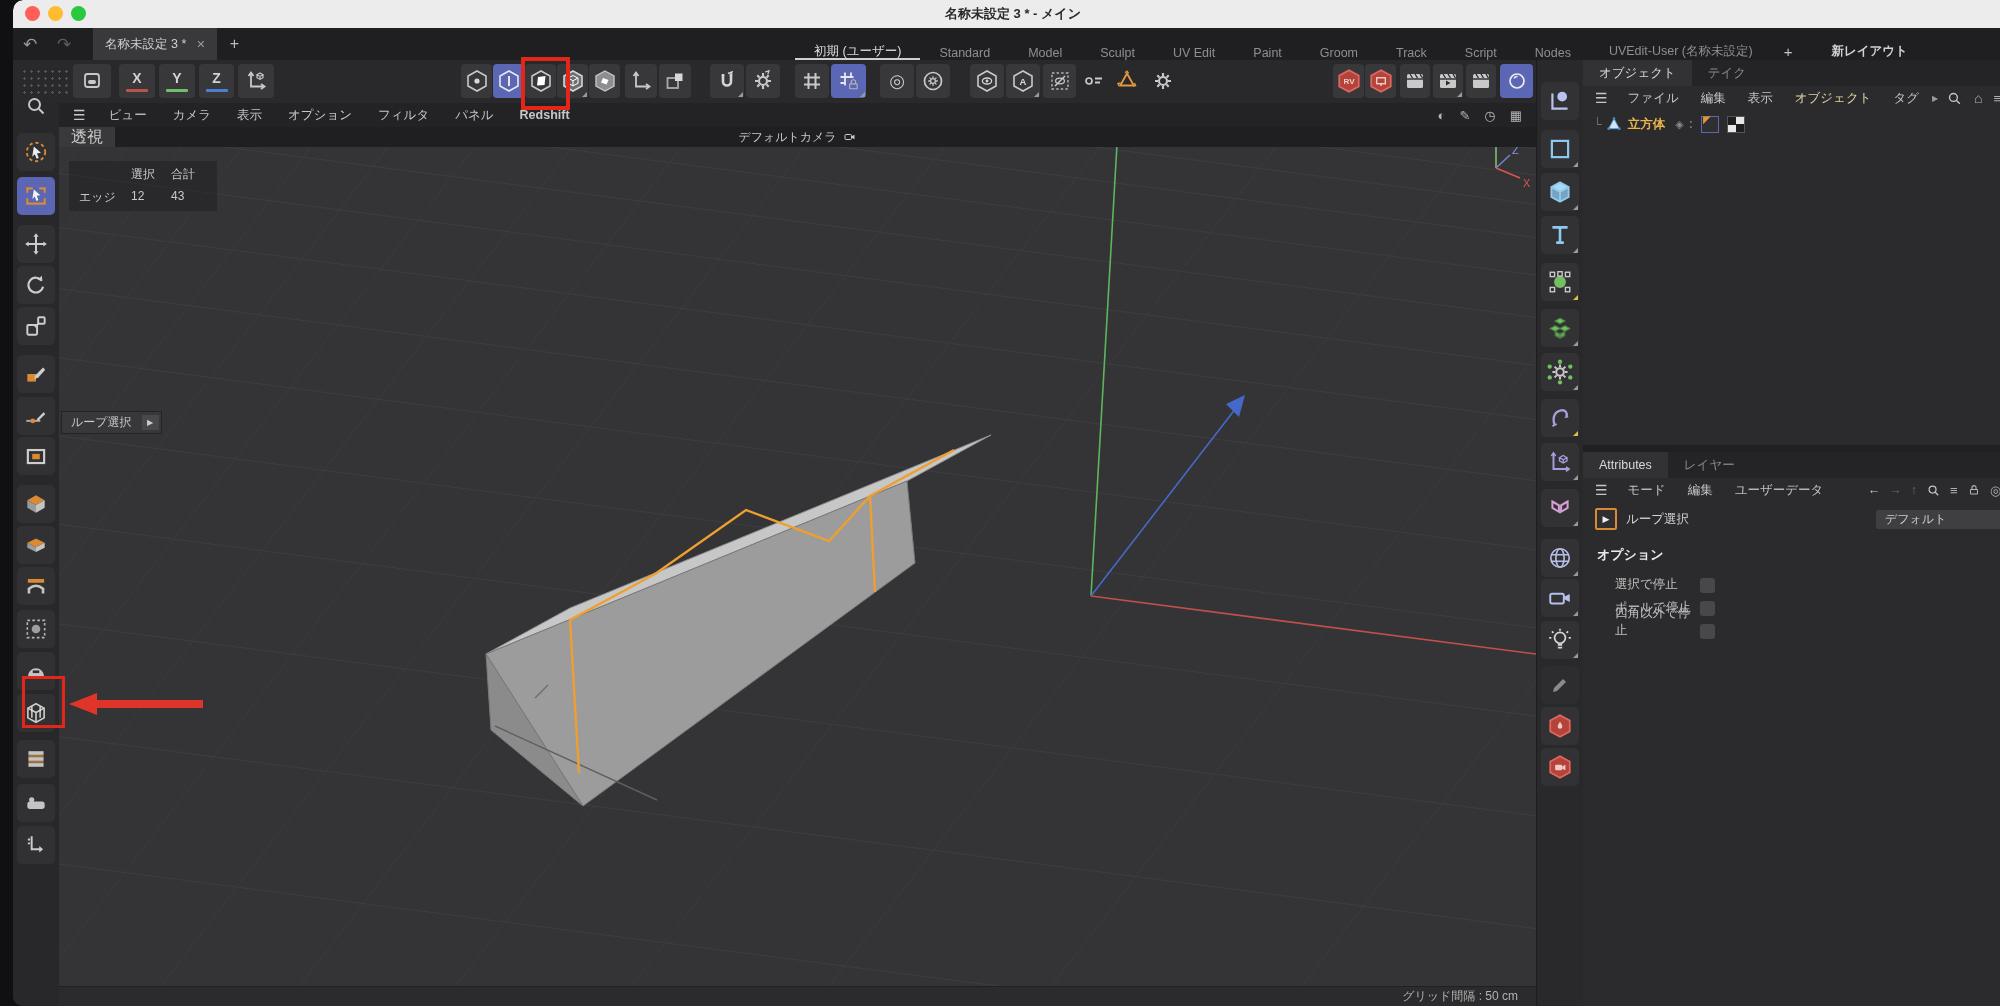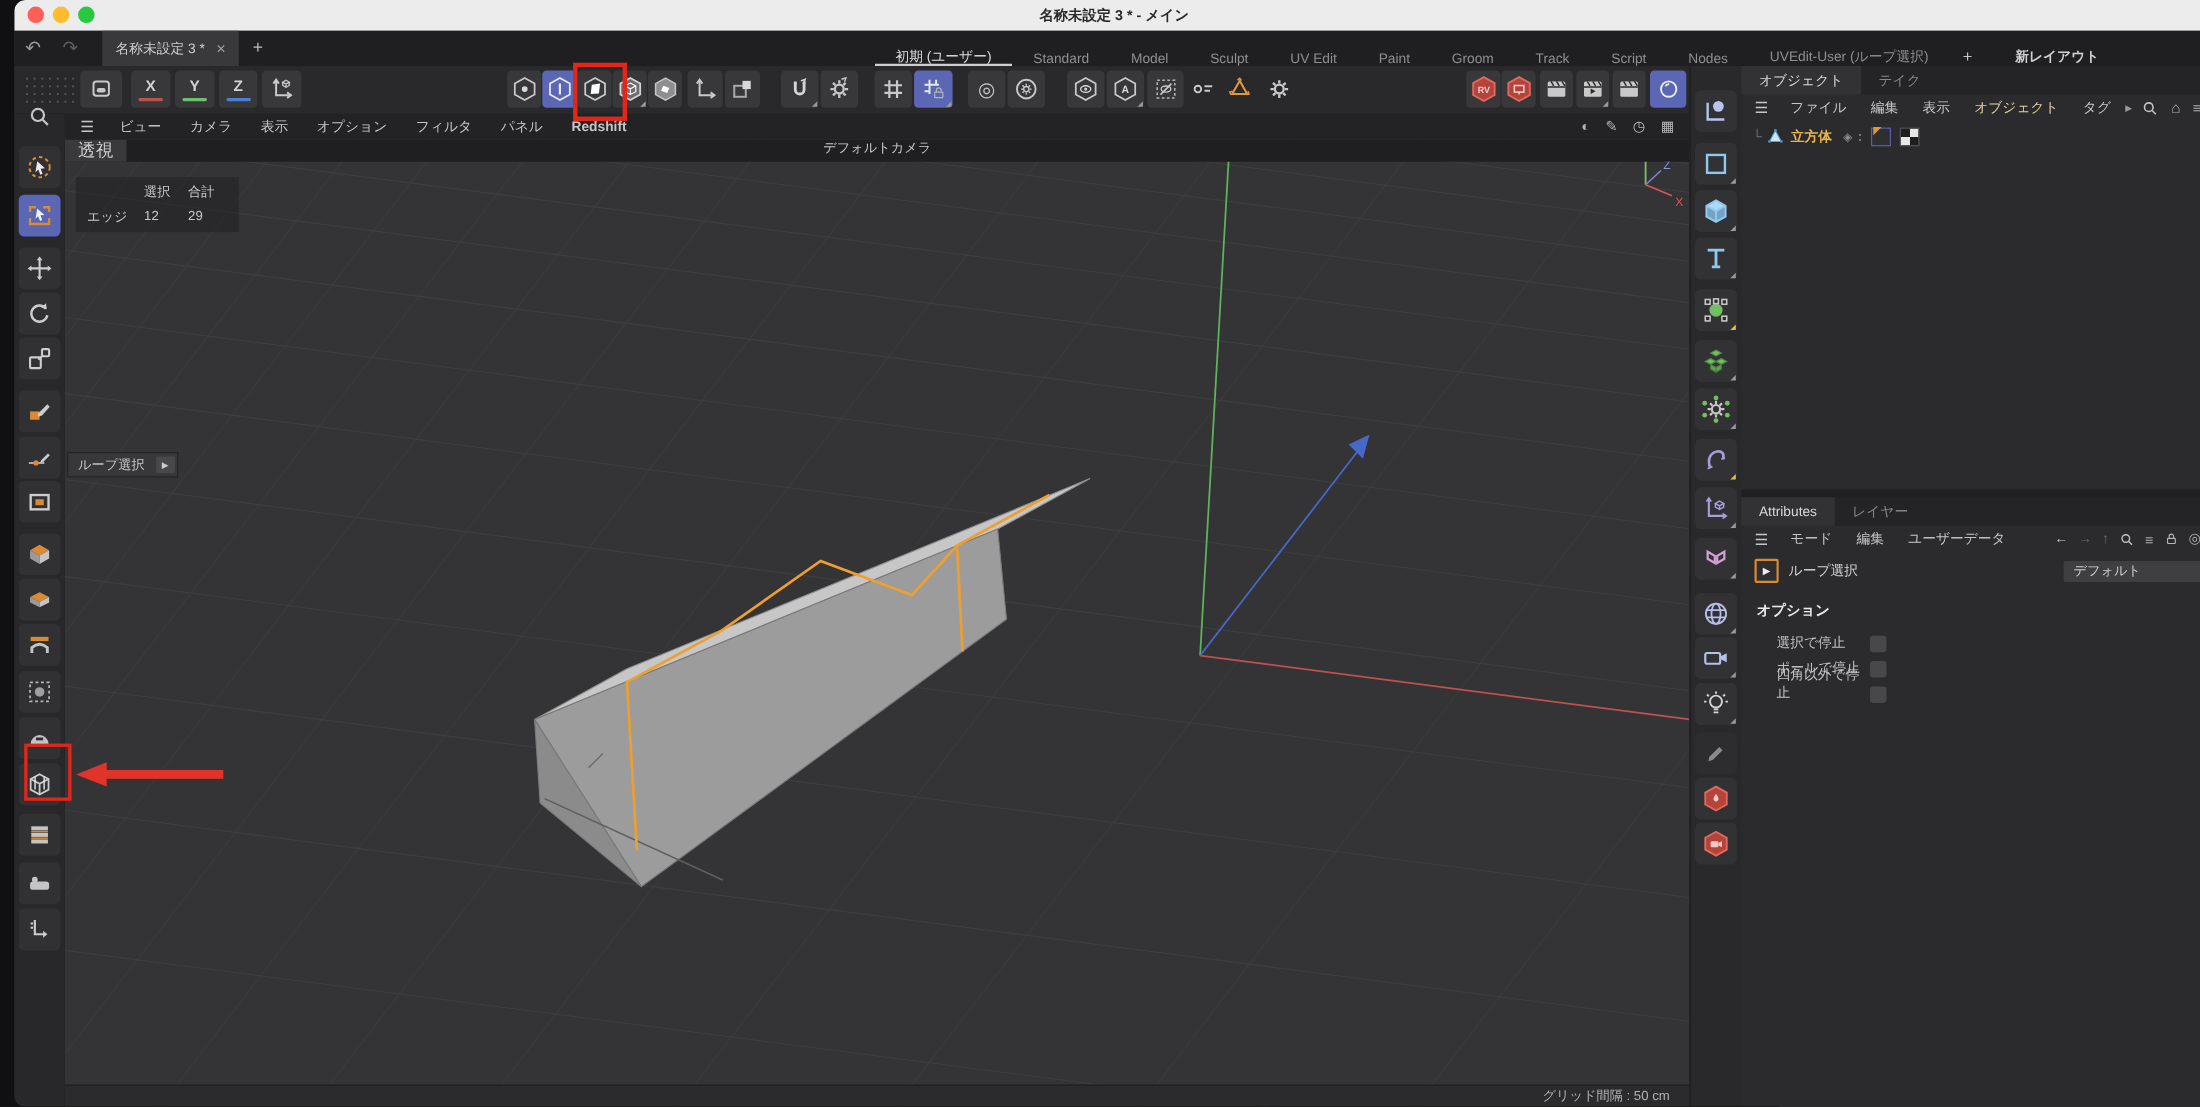--- a/index.html
+++ b/index.html
@@ -55,21 +55,21 @@
   .ltool.blue{background:#5b66b4}
   .viewport{position:absolute;left:46px;top:103px;width:1477px;height:903px;background:#343436;}
   .vpmenu{position:absolute;left:0;top:0;width:100%;height:24px;background:#232325;display:flex;
           align-items:center;gap:0;font-size:12.5px;color:#c7c7c7;}
   .vpmenu .mi{padding:0 13px;white-space:nowrap}
   .vpmenu .burger{padding:0 10px 0 14px;font-size:14px;}
   .vpmenu .right{margin-left:auto;display:flex;gap:14px;padding-right:14px;color:#b5b5b5;font-size:13px}
   .vpbody{position:absolute;left:0;top:24px;width:1477px;height:879px;overflow:hidden;}
   .scene{position:absolute;left:0;top:0;}
   .cambar{position:absolute;left:0;top:0;width:100%;height:20px;background:#1f1f21;display:flex;
-          align-items:center;justify-content:center;gap:6px;font-size:12px;color:#c9c9c9;flex-direction:column;}
+          align-items:center;justify-content:center;gap:6px;font-size:12px;color:#c9c9c9;}
   .perspchip{position:absolute;left:0;top:0;height:20px;background:#39393b;padding:0 12px;display:flex;
              align-items:center;font-size:16px;color:#cdcdcd;}
   .stats{position:absolute;left:10px;top:34px;background:rgba(28,28,30,.45);padding:5px 10px;
          font-size:12px;color:#c9c9c9;}
   .stats .r{display:flex}
   .stats .c0{width:52px}.stats .c1{width:40px}.stats .c2{width:36px}
   .tooltip{position:absolute;left:2px;top:284px;height:21px;background:#38383a;border:1px solid #232325;
            display:flex;align-items:center;font-size:12px;color:#c9c9c9;padding-left:9px;}
   .tooltip .pop{margin-left:10px;width:17px;height:15px;background:#48484a;display:flex;align-items:center;
                 justify-content:center;font-size:8px;color:#ccc;margin-right:2px;}
@@ -162,21 +162,21 @@
       <span class="lt active">初期 (ユーザー)</span>
       <span class="lt">Standard</span>
       <span class="lt">Model</span>
       <span class="lt">Sculpt</span>
       <span class="lt">UV Edit</span>
       <span class="lt">Paint</span>
       <span class="lt">Groom</span>
       <span class="lt">Track</span>
       <span class="lt">Script</span>
       <span class="lt">Nodes</span>
-      <span class="lt">UVEdit-User (ループ選択)</span>
+      <span class="lt">UVEdit-User (名称未設定)</span>
       <span class="plus">+</span>
       <span class="vdiv"></span>
       <span class="newlay">新レイアウト</span>
     </div>
   </div>
 
   <div class="toolbar">
     <div class="dots"></div>
     <div class="tbtn" style="left:60px;width:38px">
       <svg width="24" height="24">
@@ -594,21 +594,21 @@
 
       <div class="stats">
         <div class="r">
             <span class="c0"></span>
             <span class="c1">選択</span>
             <span class="c2">合計</span>
           </div>
         <div class="r" style="margin-top:6px">
             <span class="c0">エッジ</span>
             <span class="c1">12</span>
-            <span class="c2">29</span>
+            <span class="c2">43</span>
           </div>
       </div>
 
       <div class="tooltip">
         <span>ループ選択</span>
         <span class="pop">▶</span>
       </div>
 
       <div class="vpbottom">
         <span>グリッド間隔 : 50 cm</span>

